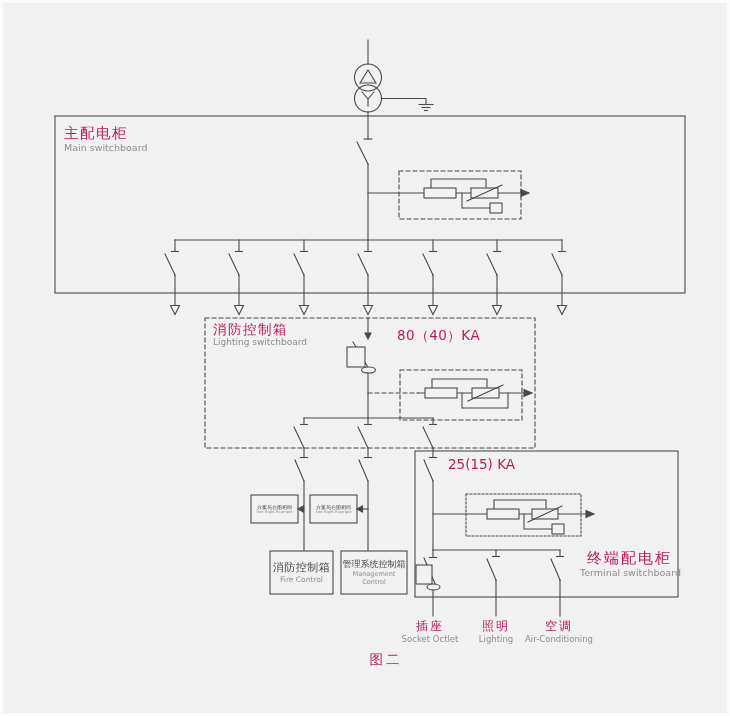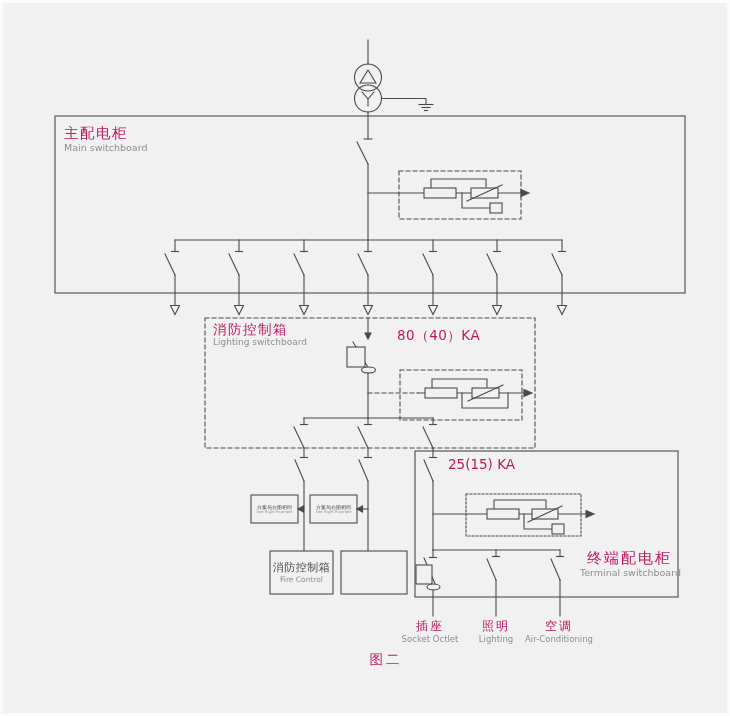--- a/index.html
+++ b/index.html
@@ -262,20 +262,24 @@
 </div>
 <div class="boxtxt" style="left:310px;top:495px;width:47px;height:28px;">
   <div style="font-size:5px;">方案与右图相同</div>
   <div class="sub" style="font-size:3.8px;">See Right Example</div>
 </div>
 
 <div class="boxtxt" style="left:270px;top:551px;width:63px;height:43px;">
   <div style="font-size:11px;letter-spacing:0.5px;">消防控制箱</div>
   <div class="sub" style="font-size:7.5px;">Fire Control</div>
 </div>
+<div class="boxtxt" style="left:341px;top:551px;width:66px;height:43px;">
+  <div style="font-size:9px;">管理系统控制箱</div>
+  <div class="sub" style="font-size:6.5px;">Management Control</div>
+</div>
 
 <div class="lbl ctr" style="left:430px;top:620px;font-size:12px;letter-spacing:2px;">插座</div>
 <div class="lbl ctr en" style="left:430px;top:635px;font-size:8.5px;text-align:right;">Socket Octlet</div>
 <div class="lbl ctr" style="left:496px;top:620px;font-size:12px;letter-spacing:2px;">照明</div>
 <div class="lbl ctr en" style="left:496px;top:635px;font-size:8.5px;">Lighting</div>
 <div class="lbl ctr" style="left:559px;top:620px;font-size:12px;letter-spacing:2px;">空调</div>
 <div class="lbl ctr en" style="left:559px;top:635px;font-size:8.5px;">Air-Conditioning</div>
 
 <div class="lbl ctr" style="left:376px;top:652px;font-size:13.5px;letter-spacing:3px;padding-left:20px;">图二</div>
 

